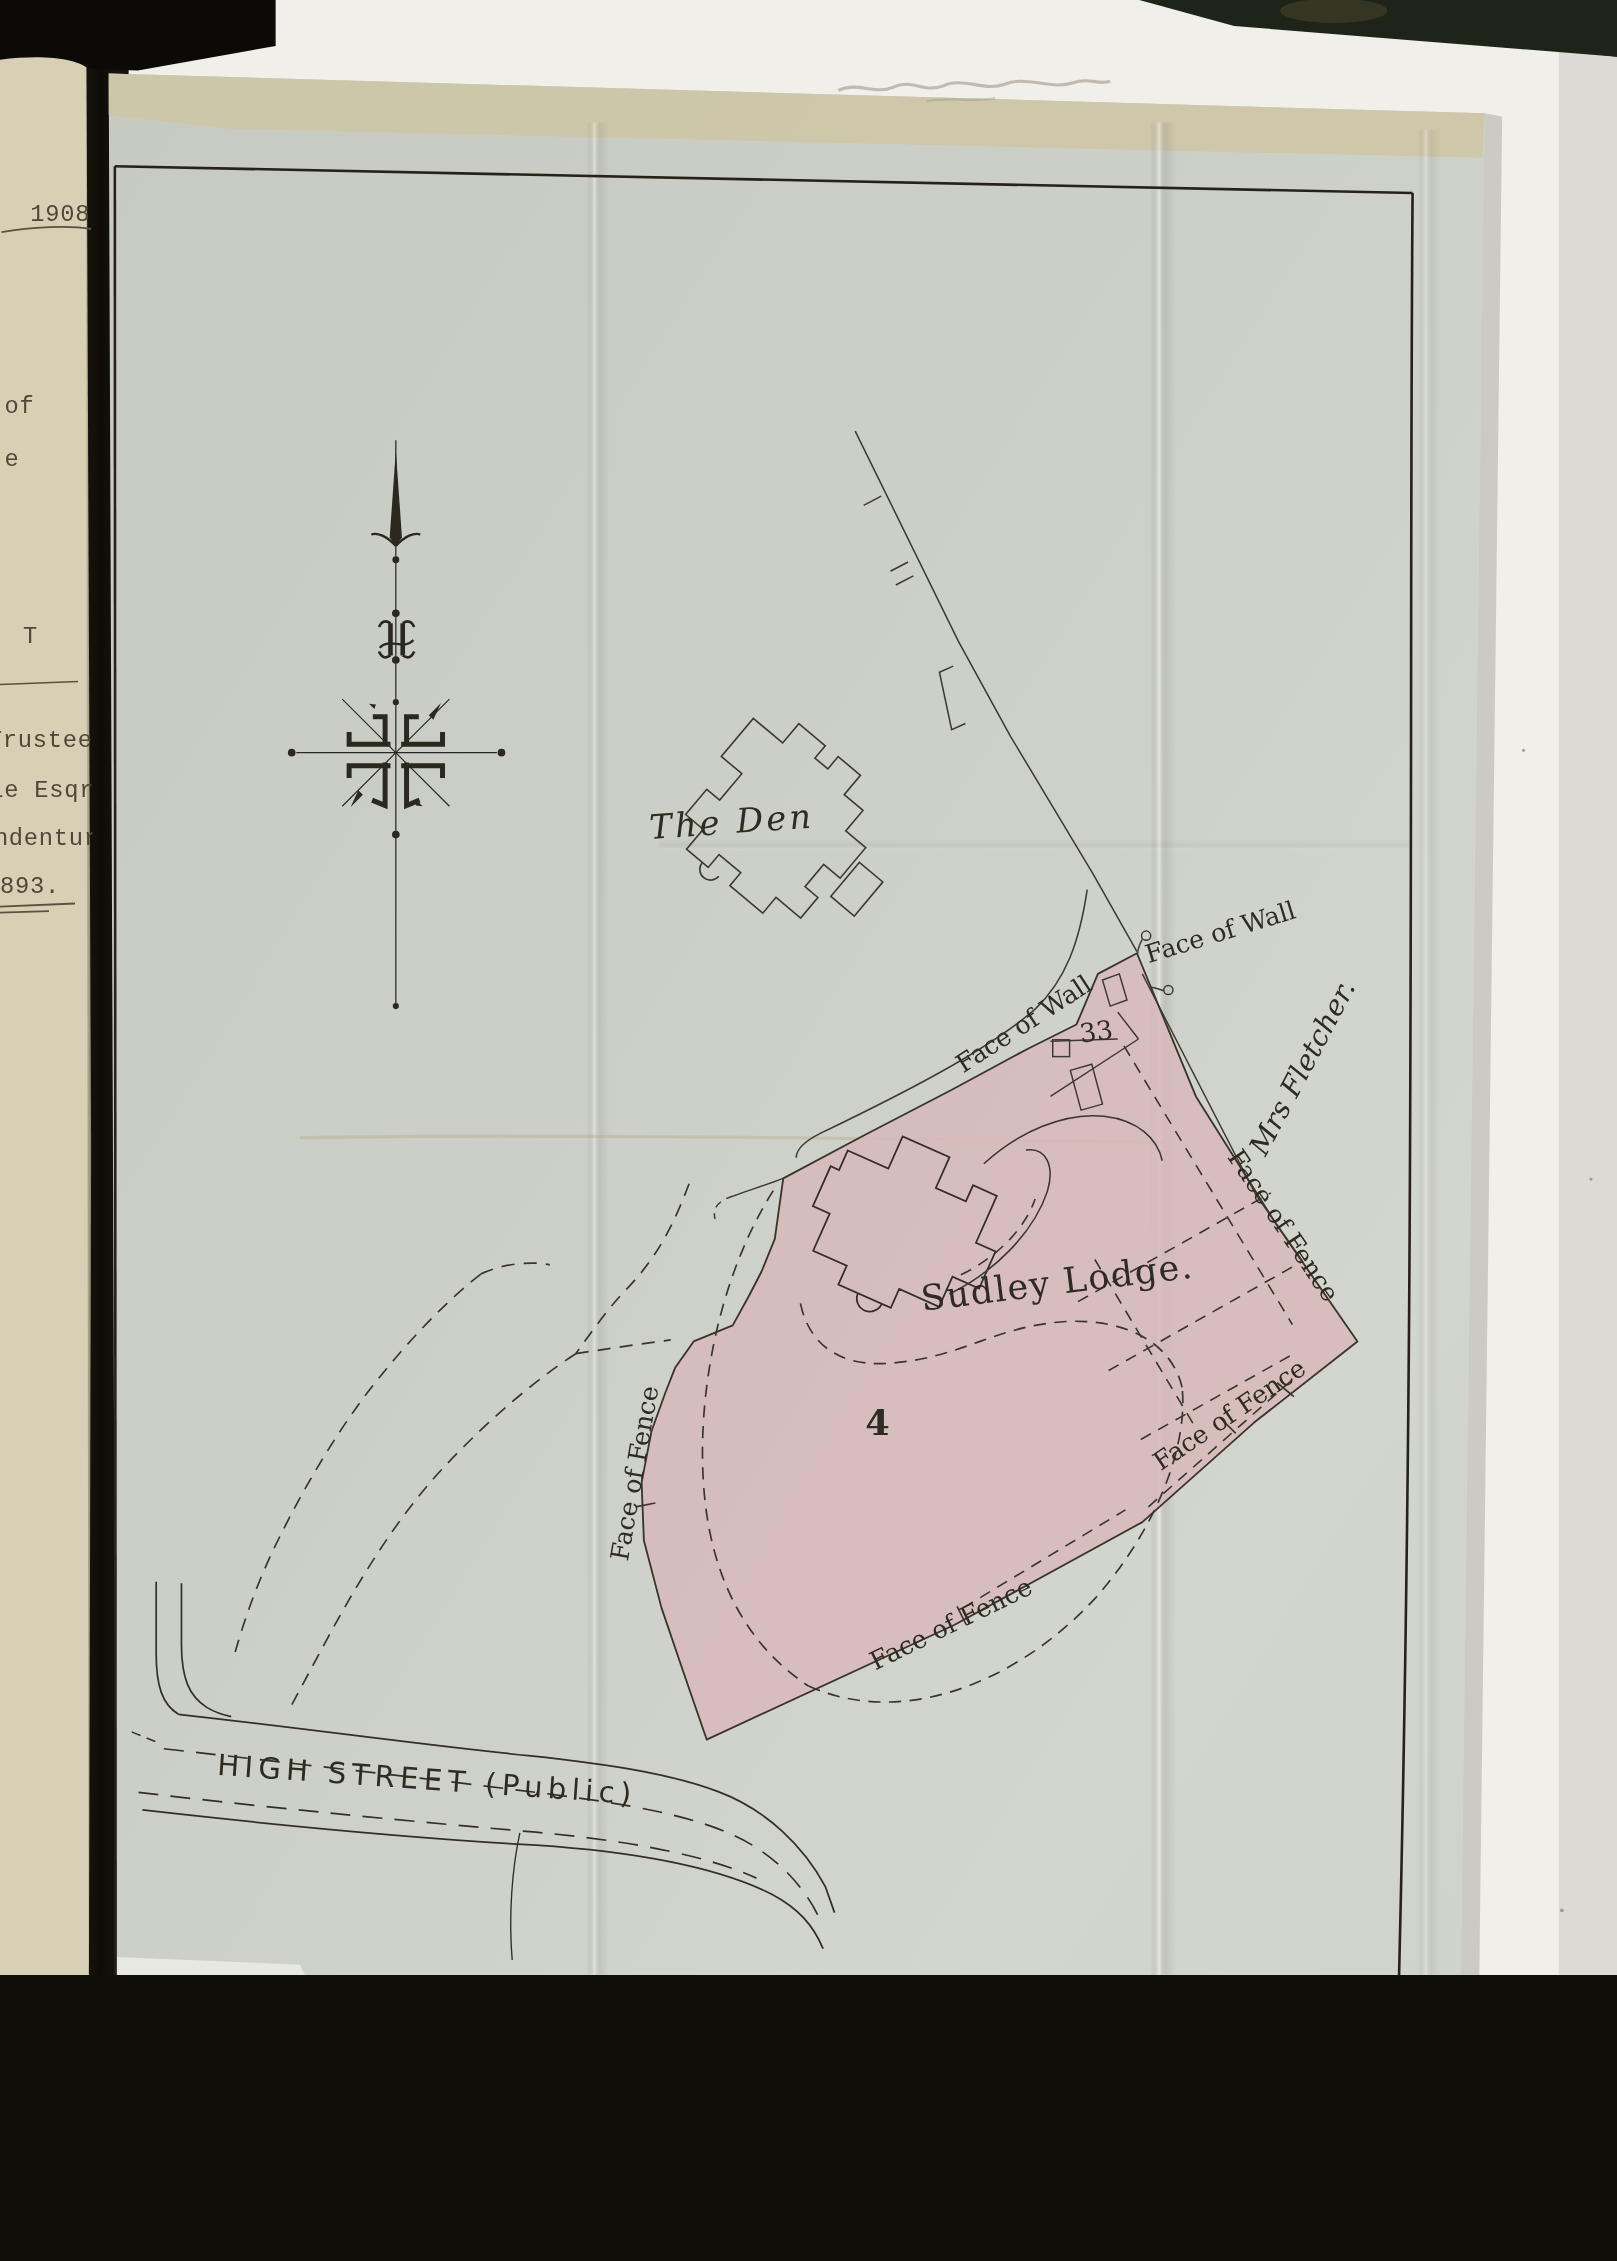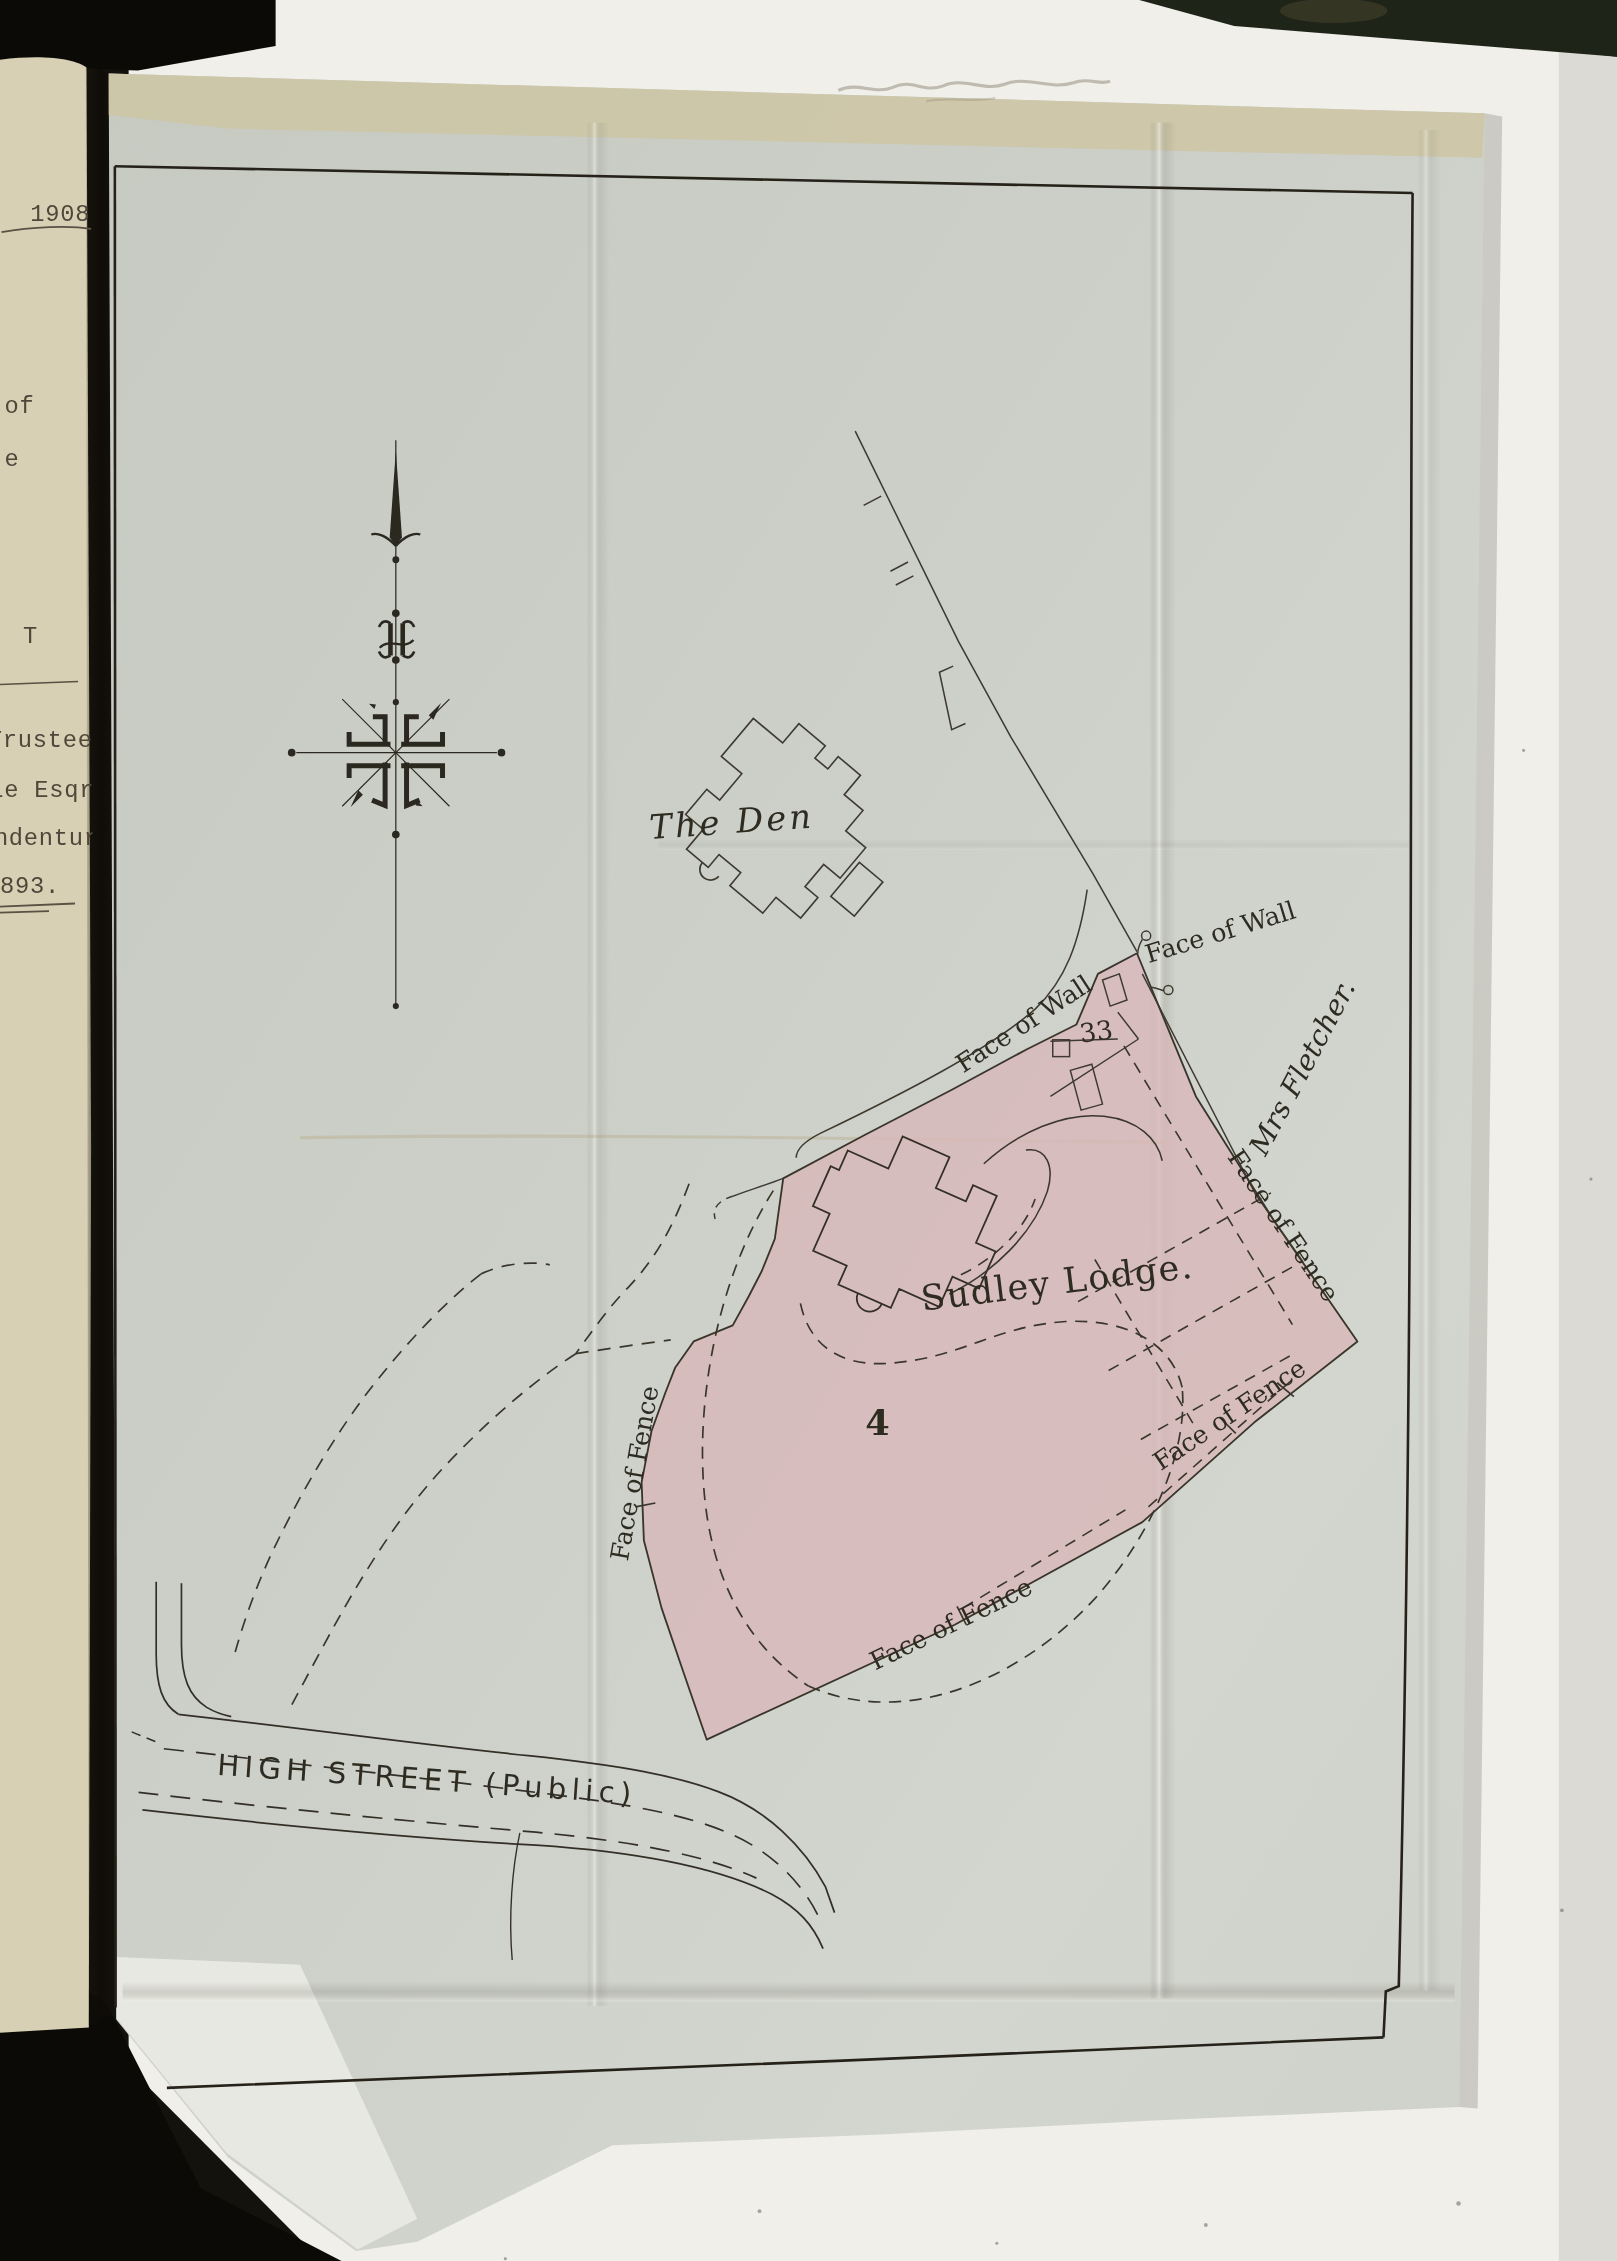--- a/index.html
+++ b/index.html
@@ -1,16 +1,16 @@
 <!DOCTYPE html>
 <html style="font-size:12.3px"><head>
 <meta charset="utf-8">
 <style>
   html,body{margin:0;padding:0;background:#0f0e09;}
-  .page{position:relative;width:1617px;height:2261px;overflow:hidden;
+  .page{position:relative;width:1617px;height:1975px;overflow:hidden;
         font-family:"DejaVu Serif", serif;}
   .page svg{position:absolute;left:0;top:0;}
   text{fill:#2e2b21;}
   .typed{font-family:"Liberation Mono", monospace;font-size:31px;fill:#51463a;letter-spacing:1px;}
   .hand{font-family:"DejaVu Serif", serif;}
   .ital{font-style:italic;}
 </style>
 </head>
 <body>
 

